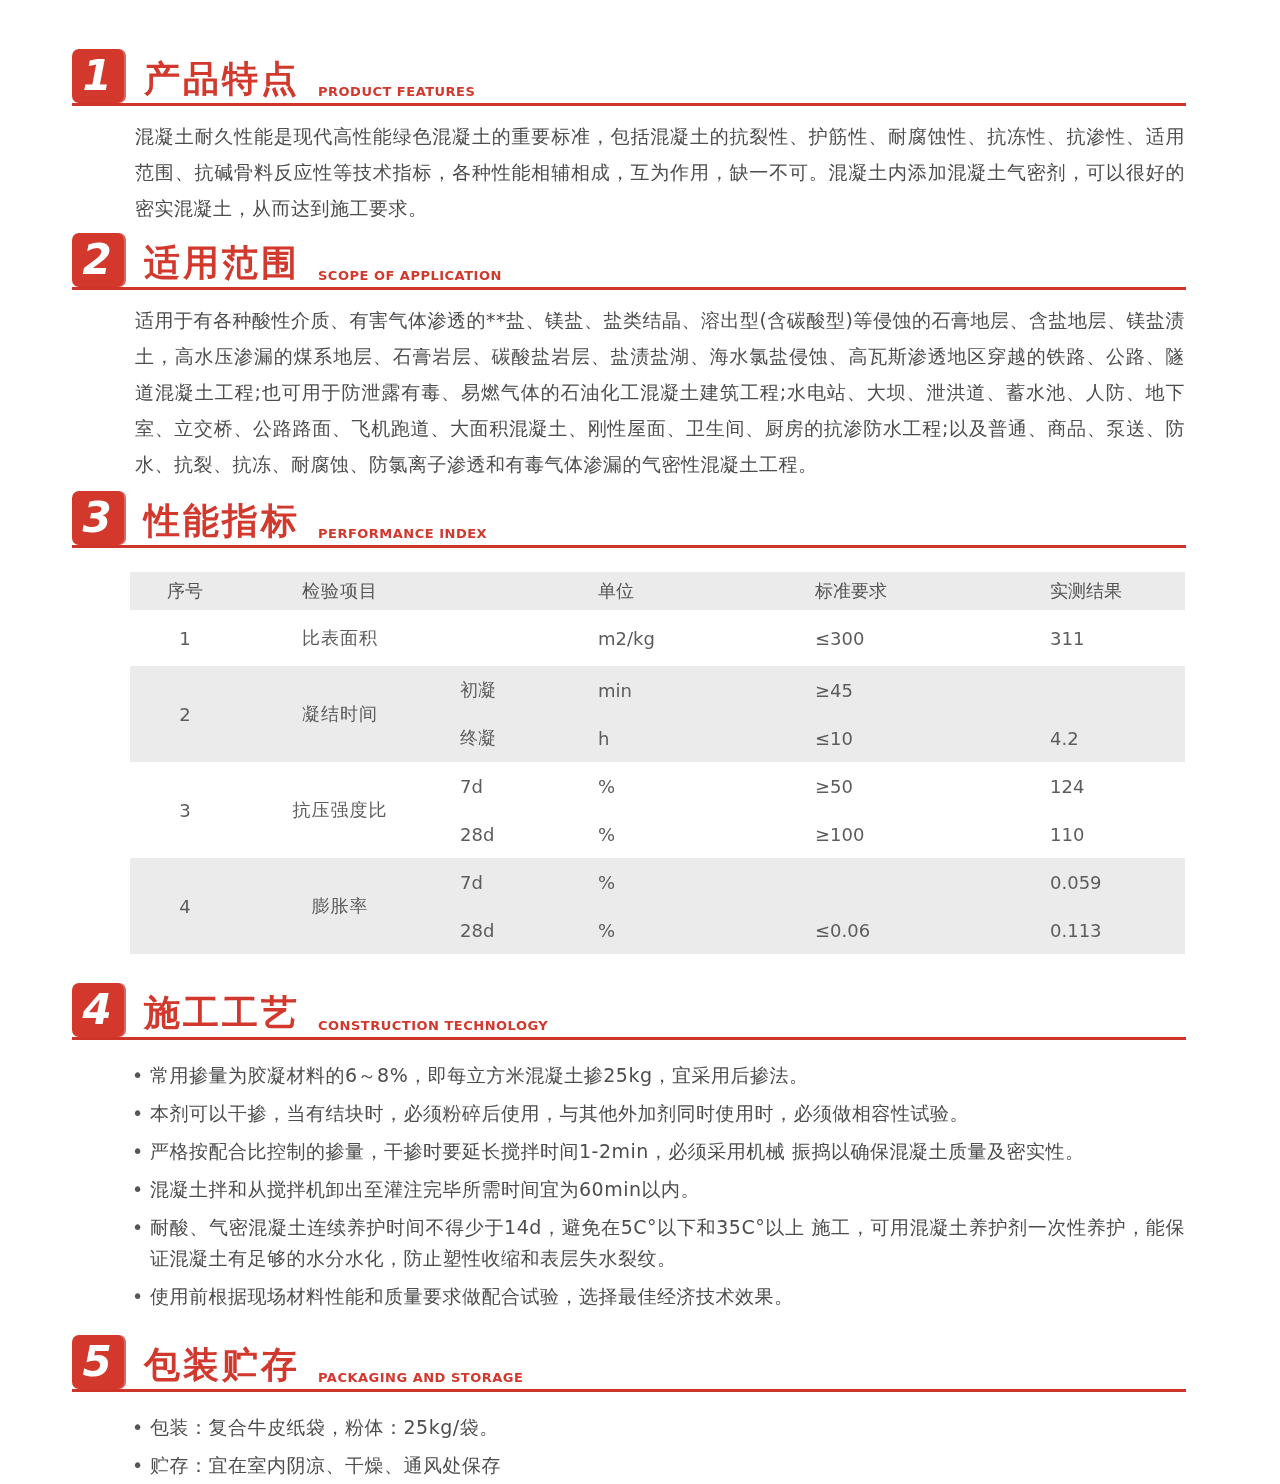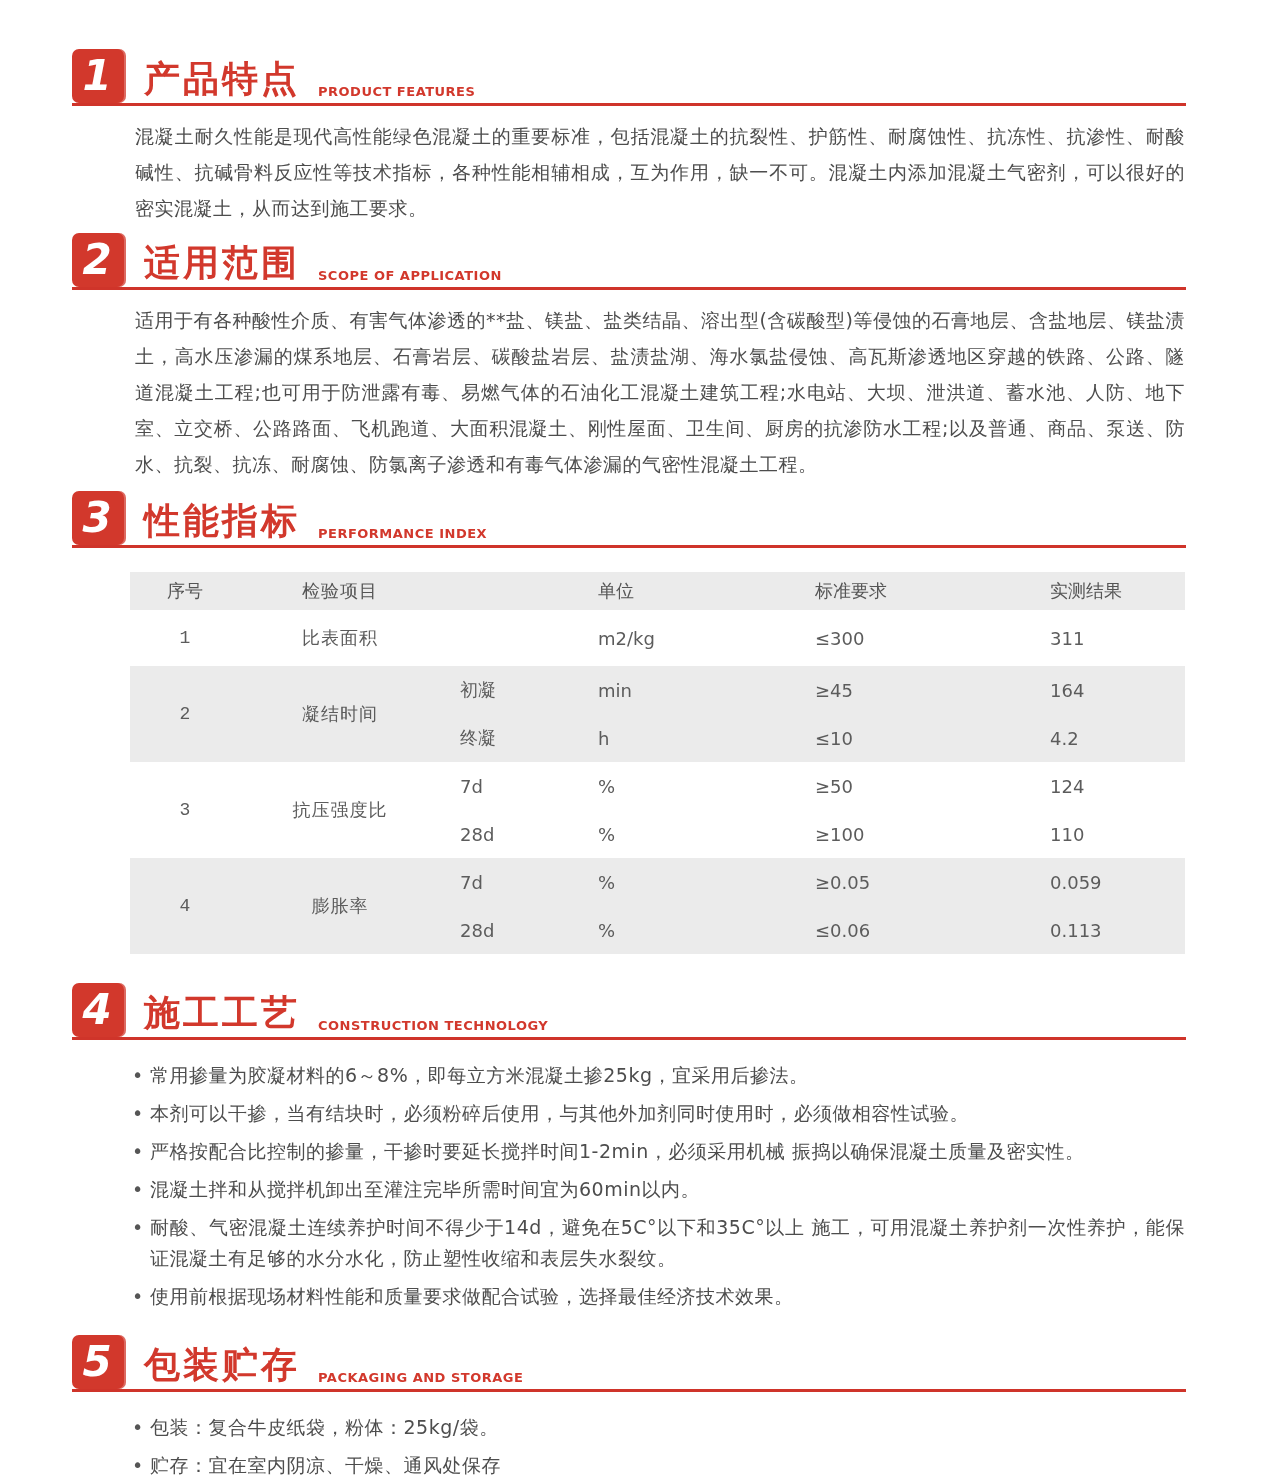--- a/index.html
+++ b/index.html
@@ -50,21 +50,21 @@
   .mt28 { margin-top:28px; }
 
   
   .table { margin:24px 0 0 130px; width:1055px; font-size:18px; color:#5c5c5c; }
   .t-row { display:grid; grid-template-columns:110px 200px 130px 200px 240px 175px; }
   .t-head { grid-template-rows:38px; background:#ebebeb; color:#555; }
   .t-single { grid-template-rows:56px; }
   .t-multi  { grid-template-rows:48px 48px; }
   .shade { background:#ebebeb; }
   .c { display:flex; align-items:center; }
-  .c.no   { justify-content:center;font-family:Liberation Mono, monospace; }
+  .c.no   { justify-content:center; }
   .c.item { justify-content:center; letter-spacing:1px; }
   .c.sub  { padding-left:20px; }
   .c.unit { padding-left:28px; }
   .c.req  { padding-left:45px;text-align:center; }
   .c.res  { padding-left:40px; }
   .span2 { grid-row:1 / span 2; }
   .r1 { grid-row:1; } .r2 { grid-row:2; }
   .col1{grid-column:1}.col2{grid-column:2}.col3{grid-column:3}
   .col4{grid-column:4}.col5{grid-column:5}.col6{grid-column:6}
 
@@ -80,21 +80,21 @@
 </head>
 <body>
 
 <div class="sec-header">
   <div class="badge">
       <span>1</span>
     </div>
   <div class="title-zh">产品特点</div>
   <div class="title-en">PRODUCT FEATURES</div>
 </div>
-<p class="para">混凝土耐久性能是现代高性能绿色混凝土的重要标准，包括混凝土的抗裂性、护筋性、耐腐蚀性、抗冻性、抗渗性、耐酸碱性、抗碱骨料反应性等技术指标，各种性能相辅相成，互为作用，缺一不可。混凝土内添加混凝土气密剂，可以很好的密实混凝土，从而达到施工要求。</p>
+<p class="para">混凝土耐久性能是现代高性能绿色混凝土的重要标准，包括混凝土的抗裂性、护筋性、耐腐蚀性、抗冻性、抗渗性、适用范围、抗碱骨料反应性等技术指标，各种性能相辅相成，互为作用，缺一不可。混凝土内添加混凝土气密剂，可以很好的密实混凝土，从而达到施工要求。</p>
 
 <div class="sec-header mt6">
   <div class="badge">
       <span>2</span>
     </div>
   <div class="title-zh">适用范围</div>
   <div class="title-en">SCOPE OF APPLICATION</div>
 </div>
 <p class="para">适用于有各种酸性介质、有害气体渗透的**盐、镁盐、盐类结晶、溶出型(含碳酸型)等侵蚀的石膏地层、含盐地层、镁盐渍土，高水压渗漏的煤系地层、石膏岩层、碳酸盐岩层、盐渍盐湖、海水氯盐侵蚀、高瓦斯渗透地区穿越的铁路、公路、隧道混凝土工程;也可用于防泄露有毒、易燃气体的石油化工混凝土建筑工程;水电站、大坝、泄洪道、蓄水池、人防、地下室、立交桥、公路路面、飞机跑道、大面积混凝土、刚性屋面、卫生间、厨房的抗渗防水工程;以及普通、商品、泵送、防水、抗裂、抗冻、耐腐蚀、防氯离子渗透和有毒气体渗漏的气密性混凝土工程。</p>
 
@@ -125,21 +125,20 @@
     <div class="c req">≤300</div>
     <div class="c res">311</div>
   </div>
 
   <div class="t-row t-multi shade">
     <div class="c no span2 col1">2</div>
     <div class="c item span2 col2">凝结时间</div>
     <div class="c sub r1 col3">初凝</div>
     <div class="c unit r1 col4">min</div>
     <div class="c req r1 col5">≥45</div>
-    <div class="c res r1 col6">164</div>
     <div class="c sub r2 col3">终凝</div>
     <div class="c unit r2 col4">h</div>
     <div class="c req r2 col5">≤10</div>
     <div class="c res r2 col6">4.2</div>
   </div>
 
   <div class="t-row t-multi">
     <div class="c no span2 col1">3</div>
     <div class="c item span2 col2">抗压强度比</div>
     <div class="c sub r1 col3">7d</div>
@@ -150,21 +149,20 @@
     <div class="c unit r2 col4">%</div>
     <div class="c req r2 col5">≥100</div>
     <div class="c res r2 col6">110</div>
   </div>
 
   <div class="t-row t-multi shade">
     <div class="c no span2 col1">4</div>
     <div class="c item span2 col2">膨胀率</div>
     <div class="c sub r1 col3">7d</div>
     <div class="c unit r1 col4">%</div>
-    <div class="c req r1 col5">≥0.05</div>
     <div class="c res r1 col6">0.059</div>
     <div class="c sub r2 col3">28d</div>
     <div class="c unit r2 col4">%</div>
     <div class="c req r2 col5">≤0.06</div>
     <div class="c res r2 col6">0.113</div>
   </div>
 </div>
 
 <div class="sec-header mt28">
   <div class="badge">

